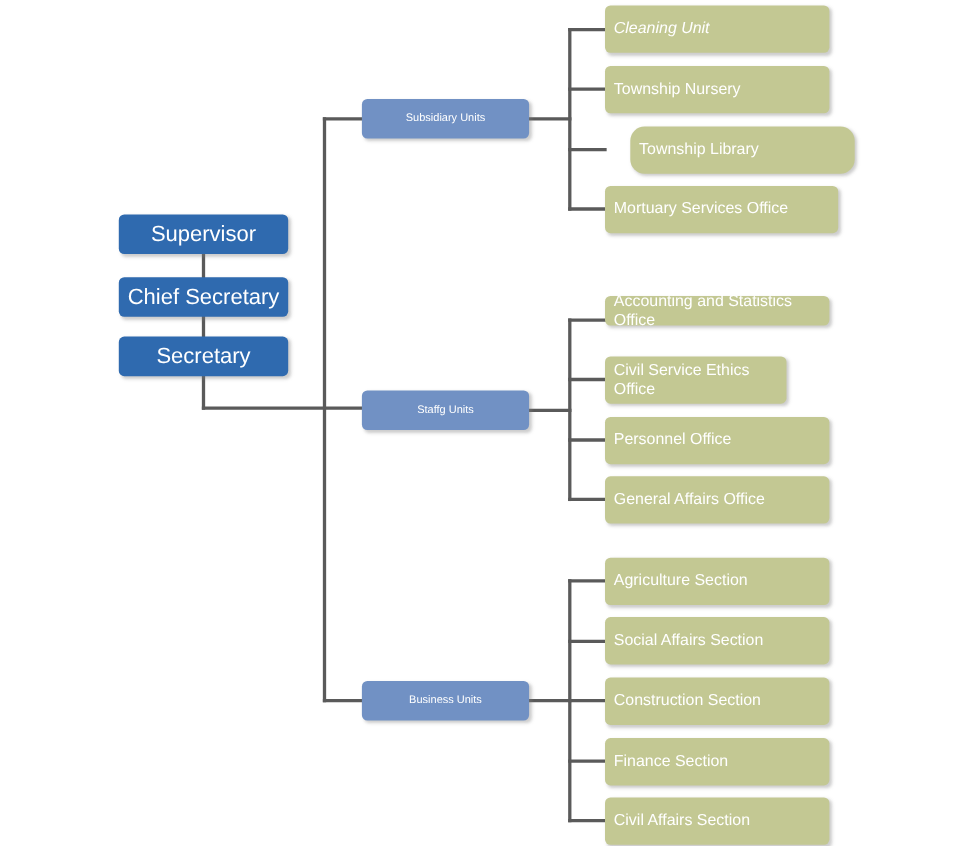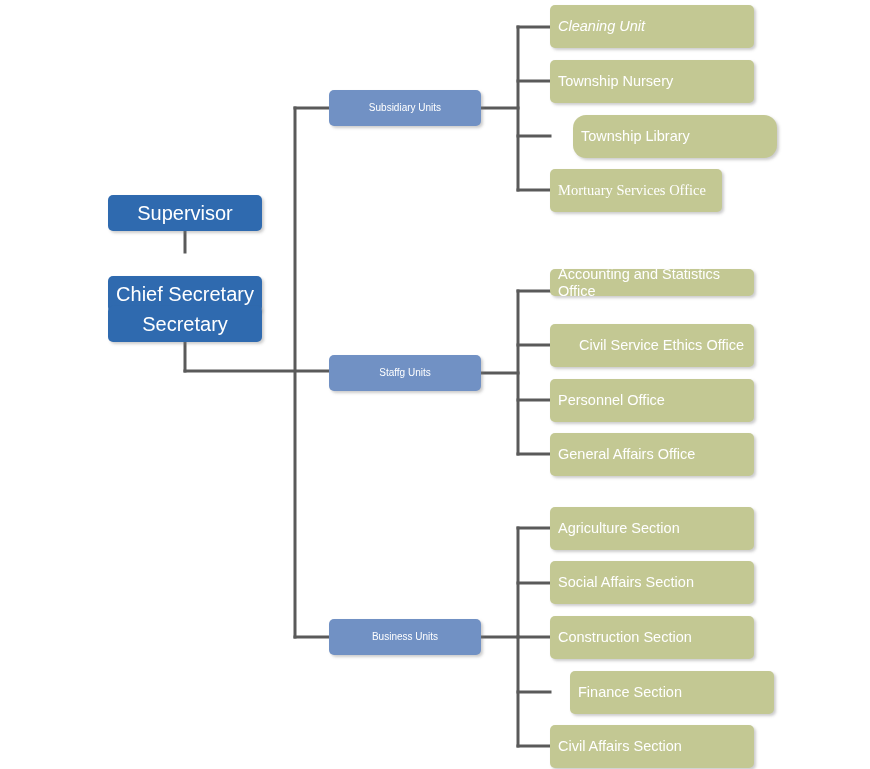--- a/index.html
+++ b/index.html
@@ -92,21 +92,21 @@
       <line x1="518" y1="528" x2="550" y2="528" stroke="#5a5a5a" stroke-width="3" stroke-linecap="square"></line>
       <line x1="518" y1="583" x2="550" y2="583" stroke="#5a5a5a" stroke-width="3" stroke-linecap="square"></line>
       <line x1="518" y1="637" x2="550" y2="637" stroke="#5a5a5a" stroke-width="3" stroke-linecap="square"></line>
       <line x1="518" y1="692" x2="550" y2="692" stroke="#5a5a5a" stroke-width="3" stroke-linecap="square"></line>
       <line x1="518" y1="746" x2="550" y2="746" stroke="#5a5a5a" stroke-width="3" stroke-linecap="square"></line>
     </svg>
   <div id="node-layer">
       <div class="node level1" style="left: 108px; top: 195px; width: 154px; height: 36px;">
         <span class="node-label">Supervisor</span>
       </div>
-      <div class="node level1" style="left: 108px; top: 252px; width: 154px; height: 36px; margin-top: 24px;">
+      <div class="node level1" style="left: 108px; top: 252px; width: 154px; height: 36px;">
         <span class="node-label">Chief Secretary</span>
       </div>
       <div class="node level1" style="left: 108px; top: 306px; width: 154px; height: 36px;">
         <span class="node-label">Secretary</span>
       </div>
       <div class="node level2" style="left: 329px; top: 90px; width: 152px; height: 36px;">
         <span class="node-label">Subsidiary Units</span>
       </div>
       <div class="node level2" style="left: 329px; top: 355px; width: 152px; height: 36px;">
         <span class="node-label">Staffg Units</span>
@@ -116,44 +116,44 @@
       </div>
       <div class="node level3" style="left: 550px; top: 5px; width: 204px; height: 43px; font-style: italic;">
         <span class="node-label">Cleaning Unit</span>
       </div>
       <div class="node level3" style="left: 550px; top: 60px; width: 204px; height: 43px;">
         <span class="node-label">Township Nursery</span>
       </div>
       <div class="node level3" style="left: 573px; top: 115px; width: 204px; height: 43px; border-radius: 13px;">
         <span class="node-label">Township Library</span>
       </div>
-      <div class="node level3" style="left: 550px; top: 169px; width: 172px; height: 43px; font-family: Liberation Serif, serif;">
+      <div class="node level3" style="left: 550px; top: 169px; width: 212px; height: 43px;">
         <span class="node-label">Mortuary Services Office</span>
       </div>
       <div class="node level3" style="left: 550px; top: 269px; width: 204px; height: 27px;">
         <span class="node-label">Accounting and Statistics Office</span>
       </div>
-      <div class="node level3" style="left: 550px; top: 324px; width: 204px; height: 43px; text-align: right;">
+      <div class="node level3" style="left: 550px; top: 324px; width: 165px; height: 43px;">
         <span class="node-label">Civil Service Ethics Office</span>
       </div>
       <div class="node level3" style="left: 550px; top: 379px; width: 204px; height: 43px;">
         <span class="node-label">Personnel Office</span>
       </div>
       <div class="node level3" style="left: 550px; top: 433px; width: 204px; height: 43px;">
         <span class="node-label">General Affairs Office</span>
       </div>
       <div class="node level3" style="left: 550px; top: 507px; width: 204px; height: 43px;">
         <span class="node-label">Agriculture Section</span>
       </div>
       <div class="node level3" style="left: 550px; top: 561px; width: 204px; height: 43px;">
         <span class="node-label">Social Affairs Section</span>
       </div>
       <div class="node level3" style="left: 550px; top: 616px; width: 204px; height: 43px;">
         <span class="node-label">Construction Section</span>
       </div>
-      <div class="node level3" style="left: 570px; top: 671px; width: 204px; height: 43px;">
+      <div class="node level3" style="left: 550px; top: 671px; width: 204px; height: 43px;">
         <span class="node-label">Finance Section</span>
       </div>
       <div class="node level3" style="left: 550px; top: 725px; width: 204px; height: 43px;">
         <span class="node-label">Civil Affairs Section</span>
       </div>
     </div>
 </div>
 
 </body></html>

